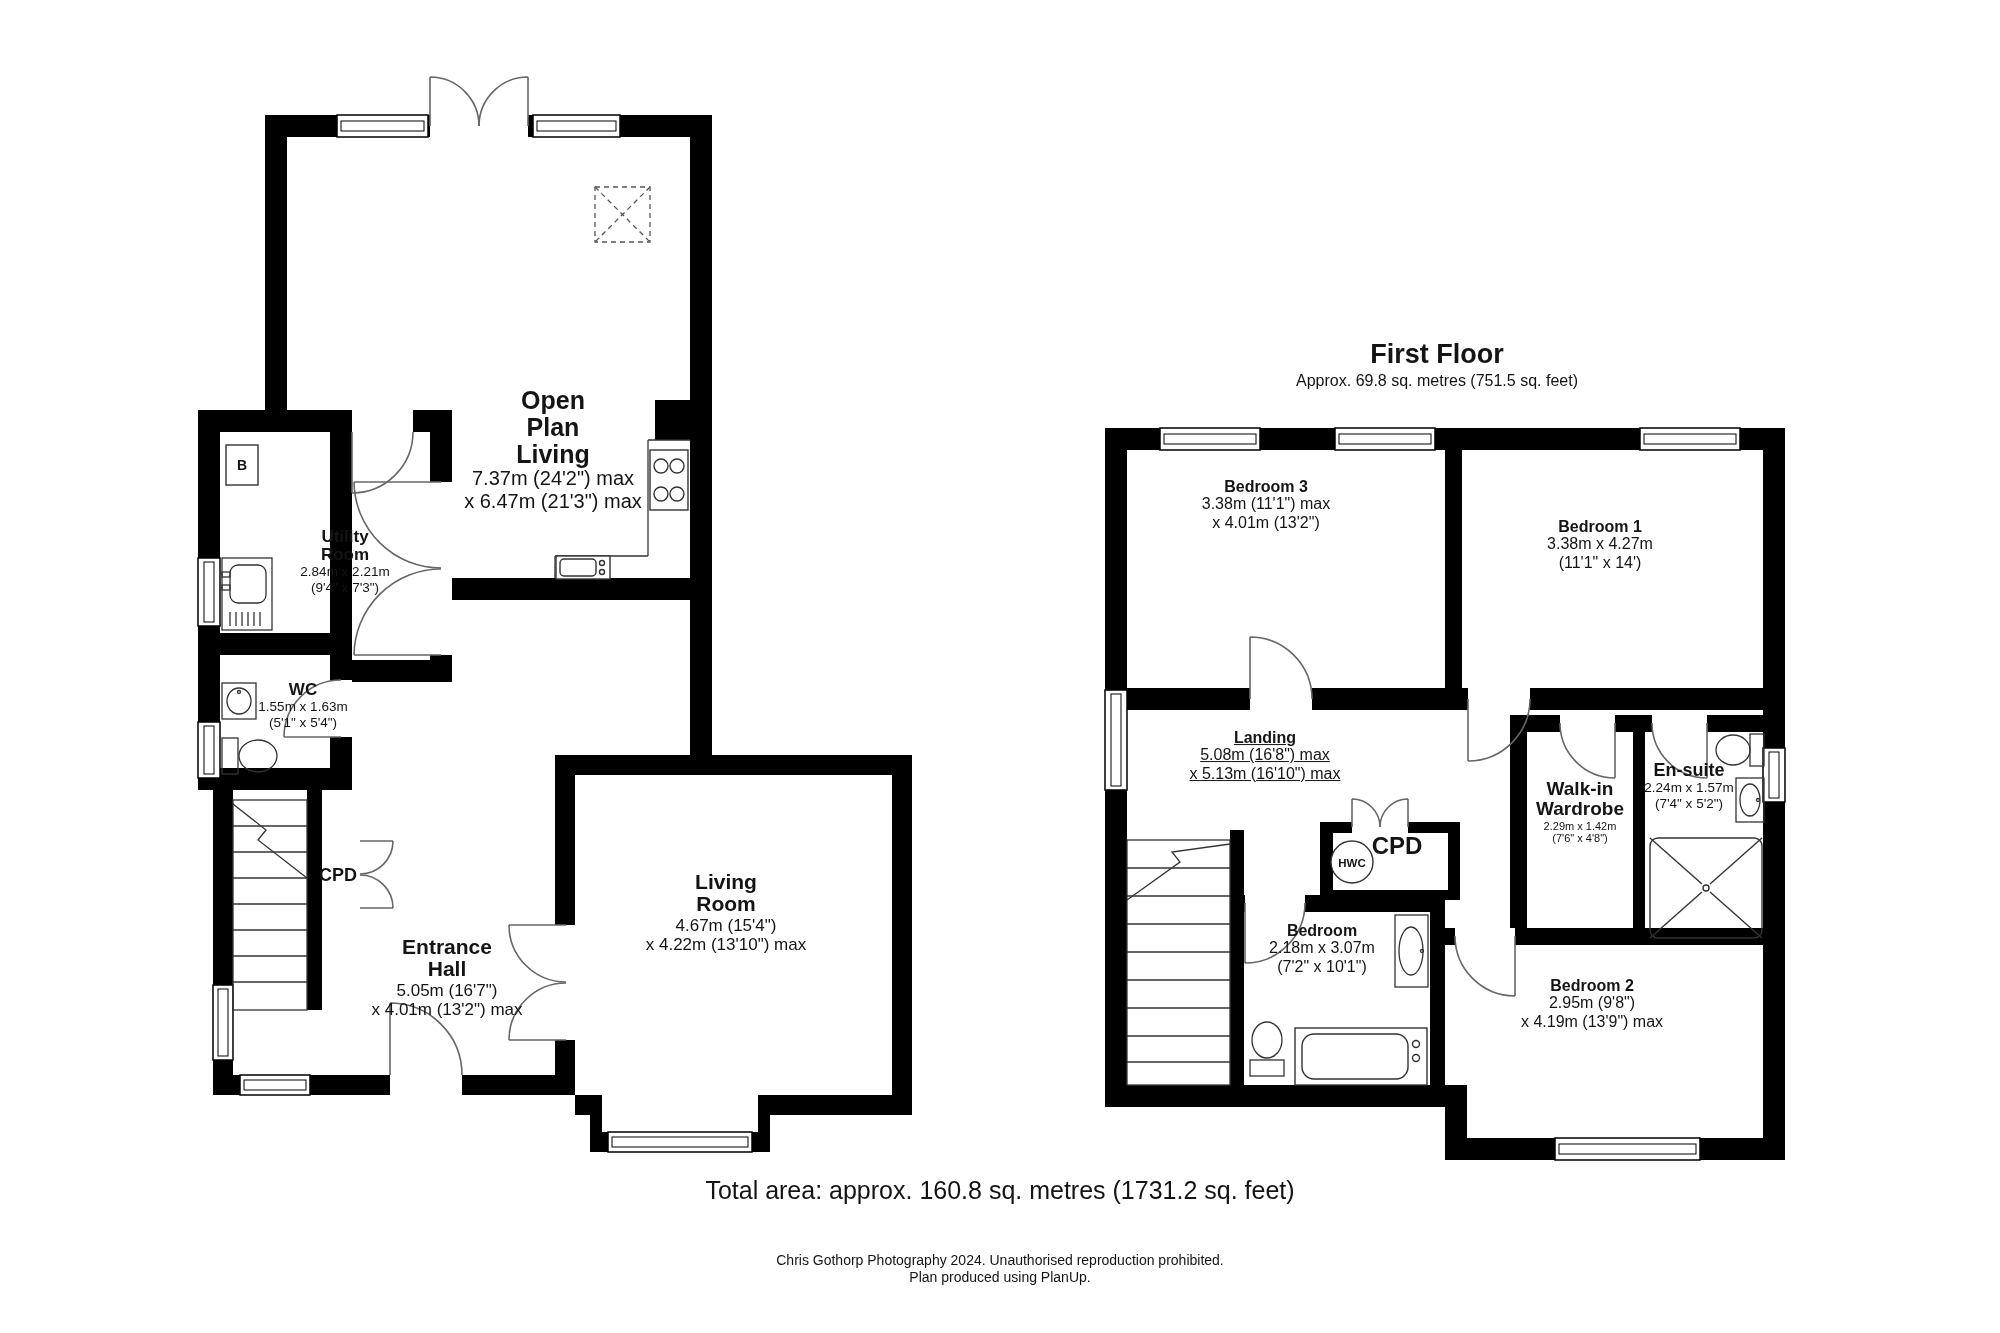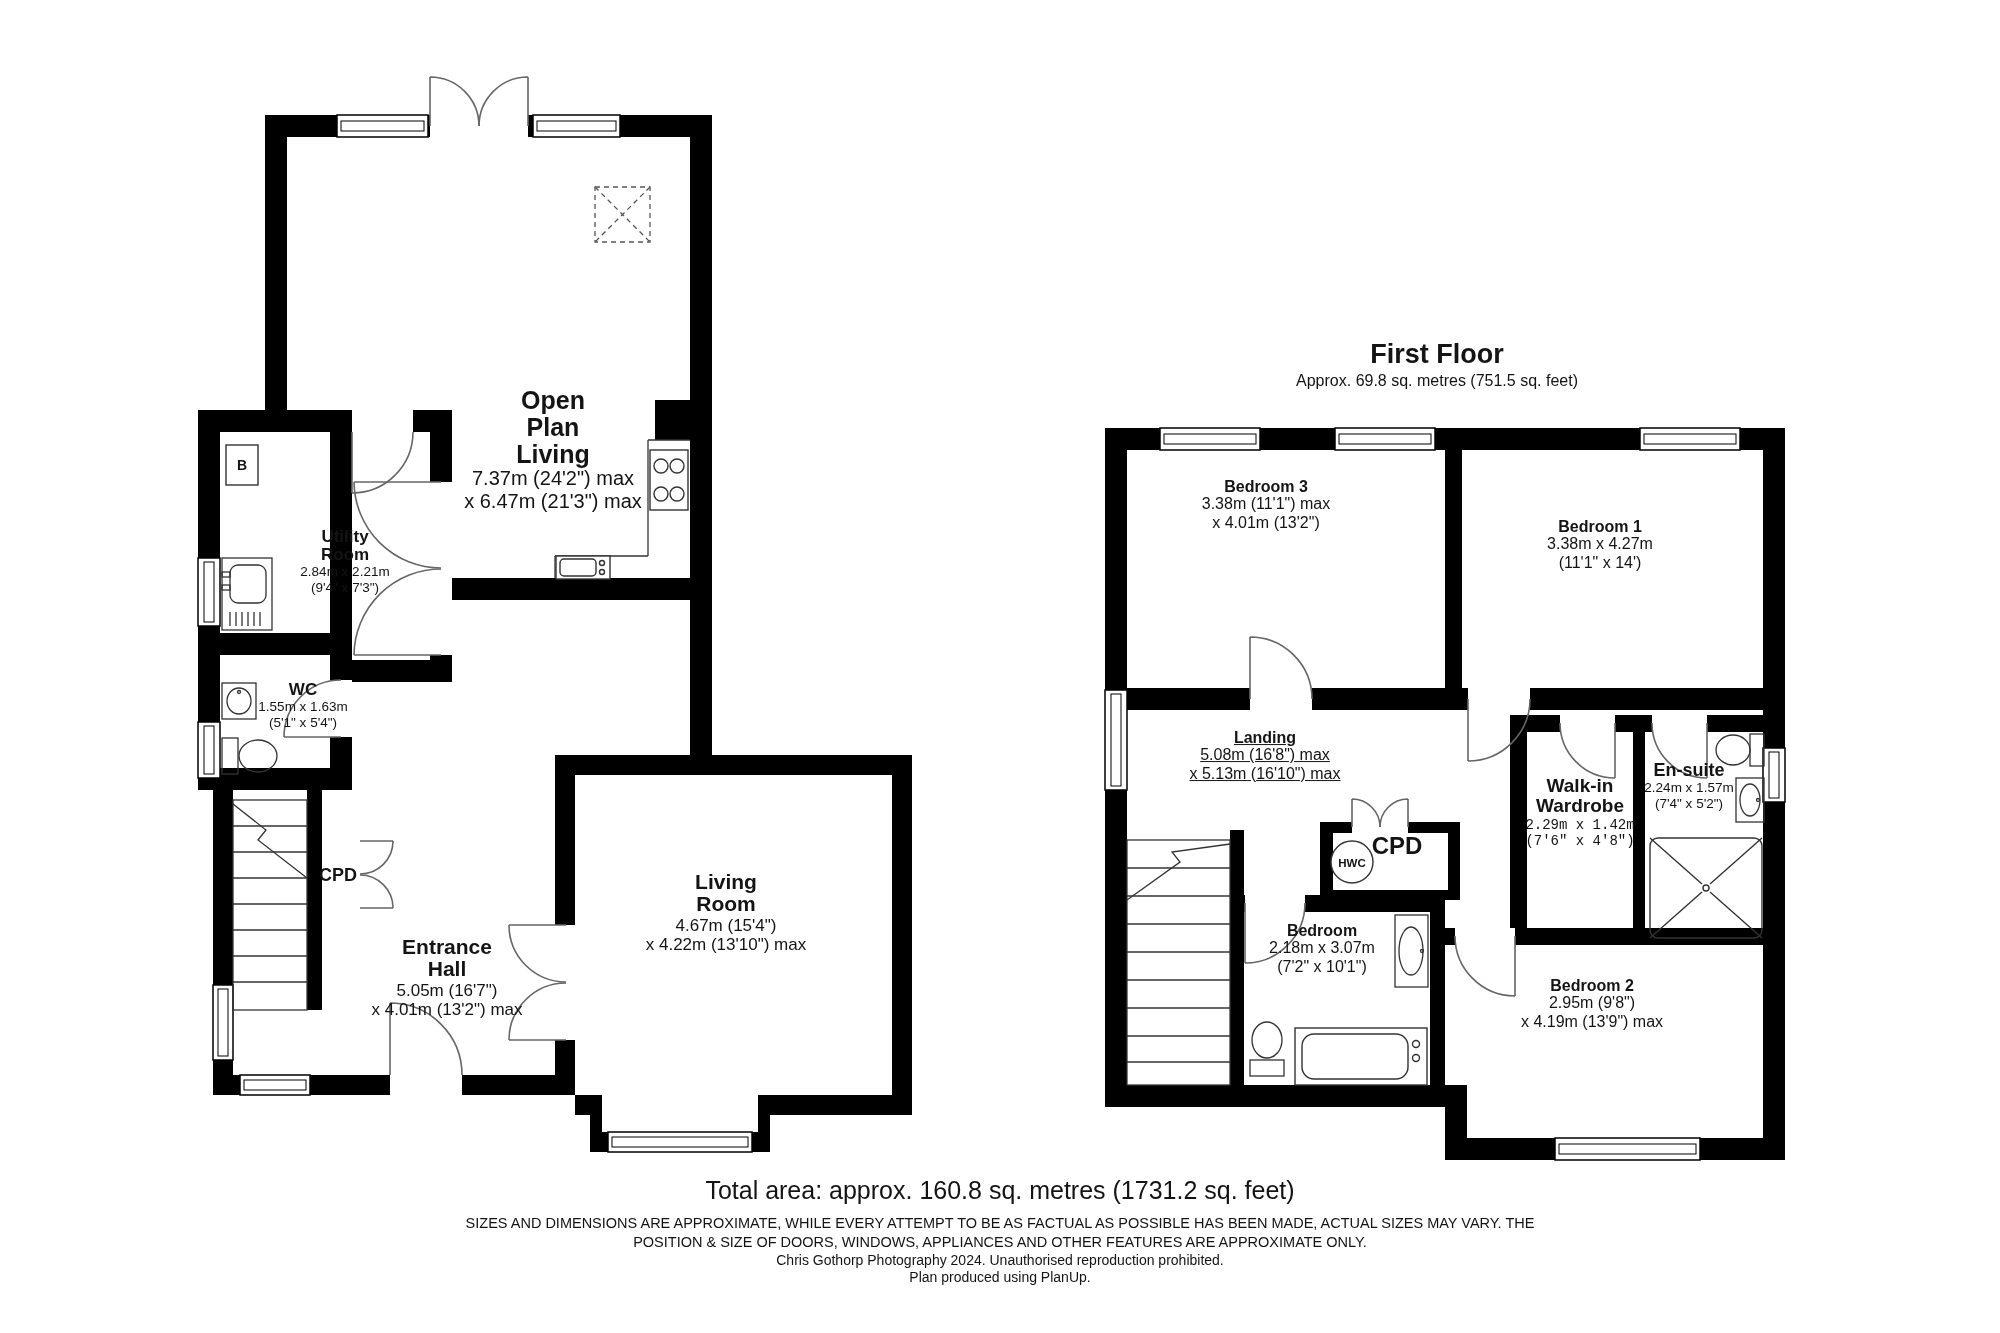--- a/index.html
+++ b/index.html
@@ -7,21 +7,21 @@
         font-family:"Liberation Sans","DejaVu Sans",sans-serif;color:#141414;}
   svg{position:absolute;left:0;top:0;}
   .lbl{position:absolute;transform:translate(-50%,-50%);text-align:center;white-space:nowrap;color:#141414;}
   .room-name{font-weight:bold;line-height:1.07;}
   .dim{font-weight:normal;line-height:1.15;}
   .t27 .room-name{font-size:27px;} .t27 .sub{font-size:16px;line-height:1.5;}
   .opl .room-name{font-size:25px;} .opl .dim{font-size:20px;}
   .big .room-name{font-size:21px;} .big .dim{font-size:17px;}
   .med .room-name{font-size:16px;} .med .dim{font-size:16px;}
   .small .room-name{font-size:17px;} .small .dim{font-size:13.5px;}
-  .ww .room-name{font-size:19px;} .ww .dim{font-size:14px;font-family:Liberation Mono, monospace;}
+  .ww .room-name{font-size:19px;} .ww .dim{font-size:11px;}
   .es .room-name{font-size:18px;} .es .dim{font-size:13.5px;}
   .cpd-gf{font-weight:bold;font-size:18px;}
   .cpd-ff{font-weight:bold;font-size:24px;}
   .foot-total{font-size:25px;}
   .foot-disc{font-size:14.5px;}
   .foot-cred{font-size:14px;text-align:right;}
 </style>
 </head>
 <body>
 
@@ -392,26 +392,20 @@
 
 <div class="lbl med" style="left:1592px;top:1004px;">
   <div class="room-name">Bedroom 2</div>
   <div class="dim">2.95m (9'8")</div>
   <div class="dim">x 4.19m (13'9") max</div>
 </div>
 
 <div class="lbl foot-total" style="left:1000px;top:1190px;">
   <span>Total area: approx. 160.8 sq. metres (1731.2 sq. feet)</span>
 </div>
-<div class="lbl foot-disc" style="left:1000px;top:1223px;">
-  <span>SIZES AND DIMENSIONS ARE APPROXIMATE, WHILE EVERY ATTEMPT TO BE AS FACTUAL AS POSSIBLE HAS BEEN MADE, ACTUAL SIZES MAY VARY. THE</span>
-</div>
-<div class="lbl foot-disc" style="left:1000px;top:1242px;">
-  <span>POSITION &amp; SIZE OF DOORS, WINDOWS, APPLIANCES AND OTHER FEATURES ARE APPROXIMATE ONLY.</span>
-</div>
 <div class="lbl foot-cred" style="left:1000px;top:1260px;">
   <span>Chris Gothorp Photography 2024. Unauthorised reproduction prohibited.</span>
 </div>
 <div class="lbl foot-cred" style="left:1000px;top:1277px;">
   <span>Plan produced using PlanUp.</span>
 </div>
 
 </div>
 
 </body></html>

